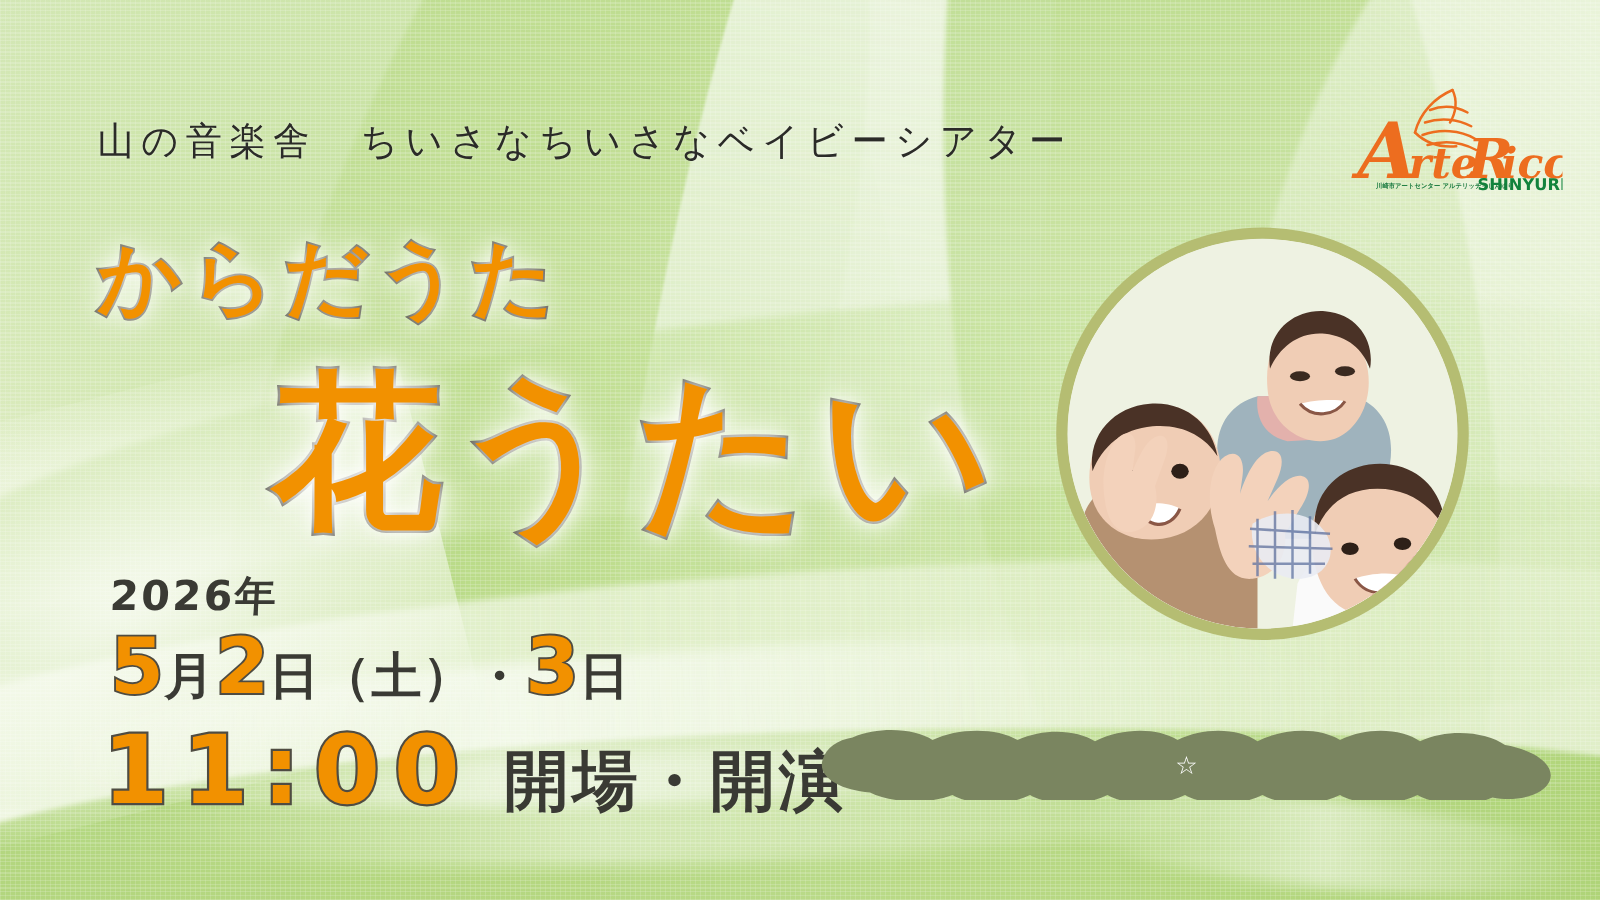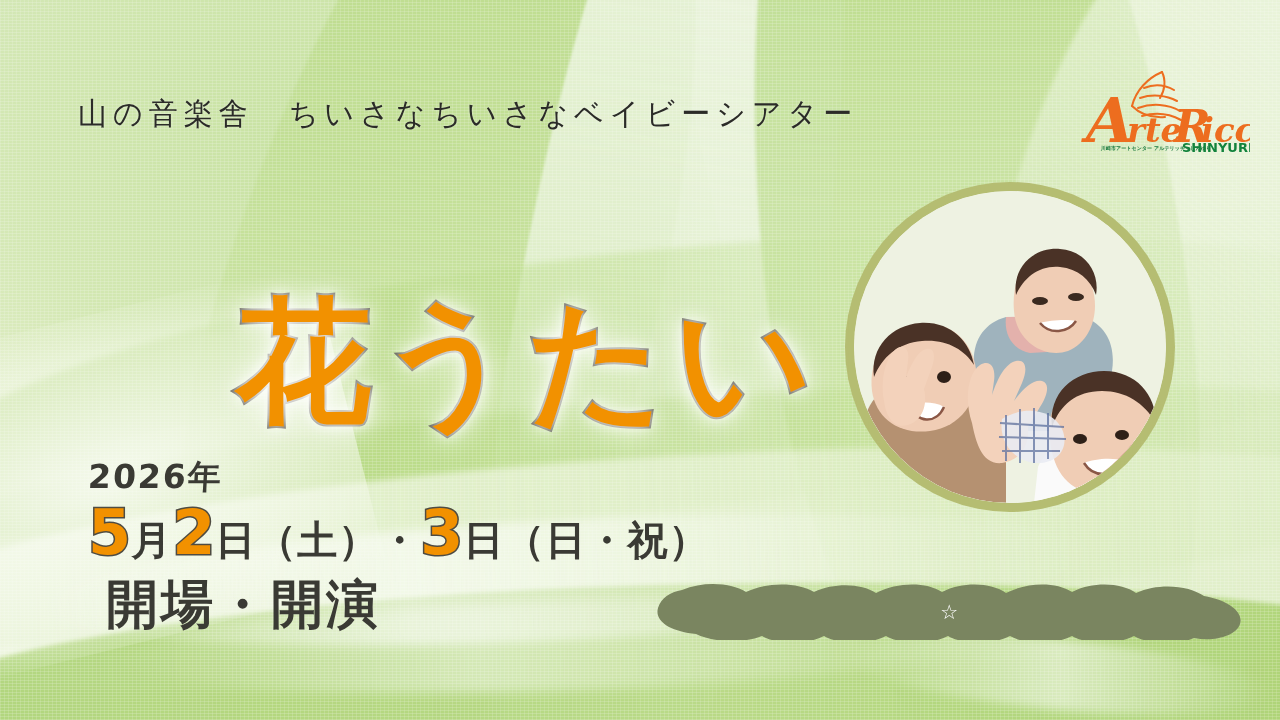--- a/index.html
+++ b/index.html
@@ -147,21 +147,21 @@
       0 0 26px rgba(255,255,255,.85),
       0 0 40px rgba(255,255,255,.6);
   }
   #subtitle{
     position:absolute;left:78px;top:178px;
     font-size:66px;letter-spacing:7px;white-space:nowrap;
     -webkit-text-stroke-width:3px;
   }
   #maintitle{
     position:absolute;left:218px;top:272px;
-    font-size:135px;letter-spacing:9px;white-space:nowrap;margin-left:18px;
+    font-size:135px;letter-spacing:9px;white-space:nowrap;
     -webkit-text-stroke-width:4px;
   }
 
   
   #date-block{position:absolute;left:88px;top:455px;}
   .date-year{
     font-size:33px;color:#3a3a34;letter-spacing:2px;
     font-family:"DejaVu Sans","Liberation Sans",sans-serif;font-weight:600;
     transform:skewX(-3deg);display:inline-block;
   }
@@ -263,38 +263,39 @@
         <text x="104" y="84" font-size="44">R</text>
         <text x="131" y="84" font-size="34">icca</text>
       </g>
       <text x="112" y="94" font-size="13" fill="#12833C" font-weight="900" font-family="DejaVu Sans, Liberation Sans, sans-serif">SHINYURI</text>
     </svg>
     <div class="logo-sub">川崎市アートセンター アルテリッチャしんゆり</div>
   </div>
 
   <div id="header-line">山の音楽舎　ちいさなちいさなベイビーシアター</div>
 
+  <div id="subtitle" class="orange-type">からだうた</div>
   <div id="maintitle" class="orange-type">花うたい</div>
 
   <div id="date-block">
     <div class="date-year">2026年</div>
     <div id="date-main">
       <span class="d-big">5</span>
       <span class="d-small">月</span>
       <span class="d-big">2</span>
       <span class="d-small">日</span>
       <span class="d-small">（土）</span>
       <span class="d-small">・</span>
       <span class="d-big">3</span>
       <span class="d-small">日</span>
-      <span class="d-small">（日・祝）</span>
     </div>
   </div>
 
   <div id="time-block">
+    <span id="time-value">11:00</span>
     <span id="time-label">開場・開演</span>
   </div>
 
   <div id="photo">
     <div id="photo-inner">
       <svg viewBox="0 0 312 312" xmlns="http://www.w3.org/2000/svg">
         <defs>
           <clipPath id="cc">
               <circle cx="156" cy="156" r="156"></circle>
             </clipPath>

